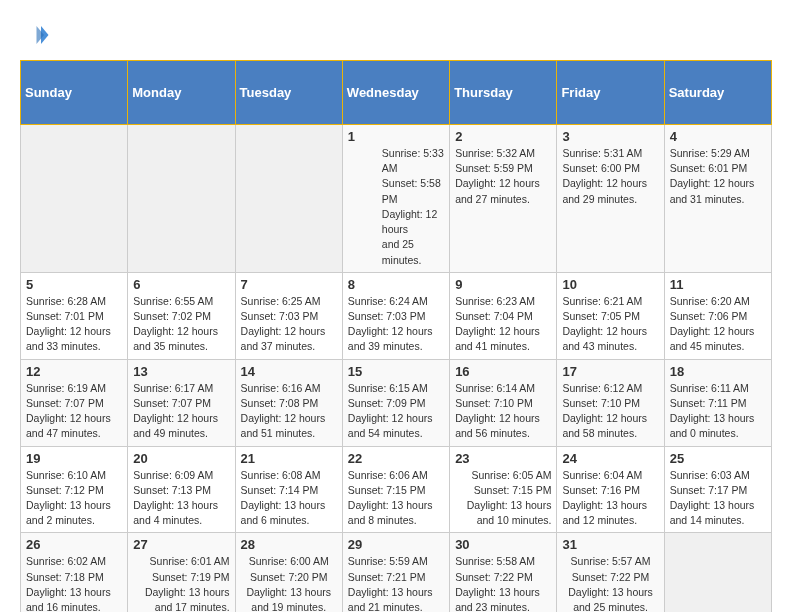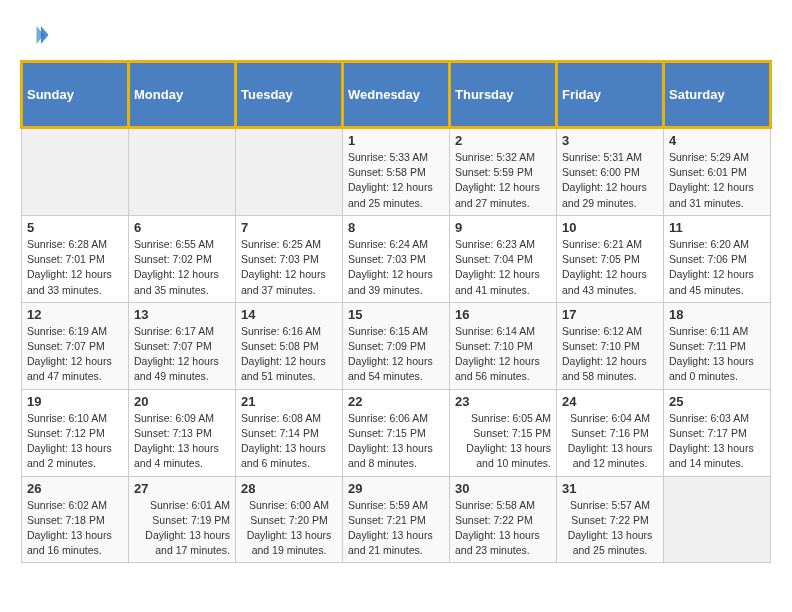--- a/index.html
+++ b/index.html
@@ -51,21 +51,21 @@
       border-collapse: collapse;
       font-size: 11px;
     }
     .calendar th {
       background: #4a7fc1;
       color: #fff;
       padding: 24px 4px;
       text-align: left;
       font-size: 13px;
       font-weight: bold;
-      border: 3px solid #eab308;
+      border: 1px solid #eab308;
     }
     .calendar td {
       border: 1px solid #ccc;
       vertical-align: top;
       padding: 4px 5px;
       width: calc(100%/7);
       min-height: 80px;
       background: #fff;
     }
     .calendar tr:nth-child(odd) td {
@@ -122,21 +122,21 @@
         <th>Saturday</th>
       </tr>
   </thead>
   <tbody id="calendar-body">
   <tr>
         <td class="empty-cell"></td>
         <td class="empty-cell"></td>
         <td class="empty-cell"></td>
         <td>
           <span class="day-num">1</span>
-          <div class="day-info" style="white-space: pre-line;">Sunrise: 5:33 AM
+          <div class="day-info" style="white-space: pre-line; margin-left: 34px;">Sunrise: 5:33 AM
 Sunset: 5:58 PM
 Daylight: 12 hours
 and 25 minutes.</div>
         </td>
         <td>
           <span class="day-num">2</span>
           <div class="day-info" style="white-space: pre-line;">Sunrise: 5:32 AM
 Sunset: 5:59 PM
 Daylight: 12 hours
 and 27 minutes.</div>
@@ -218,21 +218,21 @@
         <td>
           <span class="day-num">13</span>
           <div class="day-info" style="white-space: pre-line;">Sunrise: 6:17 AM
 Sunset: 7:07 PM
 Daylight: 12 hours
 and 49 minutes.</div>
         </td>
         <td>
           <span class="day-num">14</span>
           <div class="day-info" style="white-space: pre-line;">Sunrise: 6:16 AM
-Sunset: 5:08 PM
+Sunset: 7:08 PM
 Daylight: 12 hours
 and 51 minutes.</div>
         </td>
         <td>
           <span class="day-num">15</span>
           <div class="day-info" style="white-space: pre-line;">Sunrise: 6:15 AM
 Sunset: 7:09 PM
 Daylight: 12 hours
 and 54 minutes.</div>
         </td>
@@ -289,21 +289,21 @@
         </td>
         <td>
           <span class="day-num">23</span>
           <div class="day-info" style="white-space: pre-line; text-align: right;">Sunrise: 6:05 AM
 Sunset: 7:15 PM
 Daylight: 13 hours
 and 10 minutes.</div>
         </td>
         <td>
           <span class="day-num">24</span>
-          <div class="day-info" style="white-space: pre-line; text-align: center;">Sunrise: 6:04 AM
+          <div class="day-info" style="white-space: pre-line;">Sunrise: 6:04 AM
 Sunset: 7:16 PM
 Daylight: 13 hours
 and 12 minutes.</div>
         </td>
         <td>
           <span class="day-num">25</span>
           <div class="day-info" style="white-space: pre-line;">Sunrise: 6:03 AM
 Sunset: 7:17 PM
 Daylight: 13 hours
 and 14 minutes.</div>

